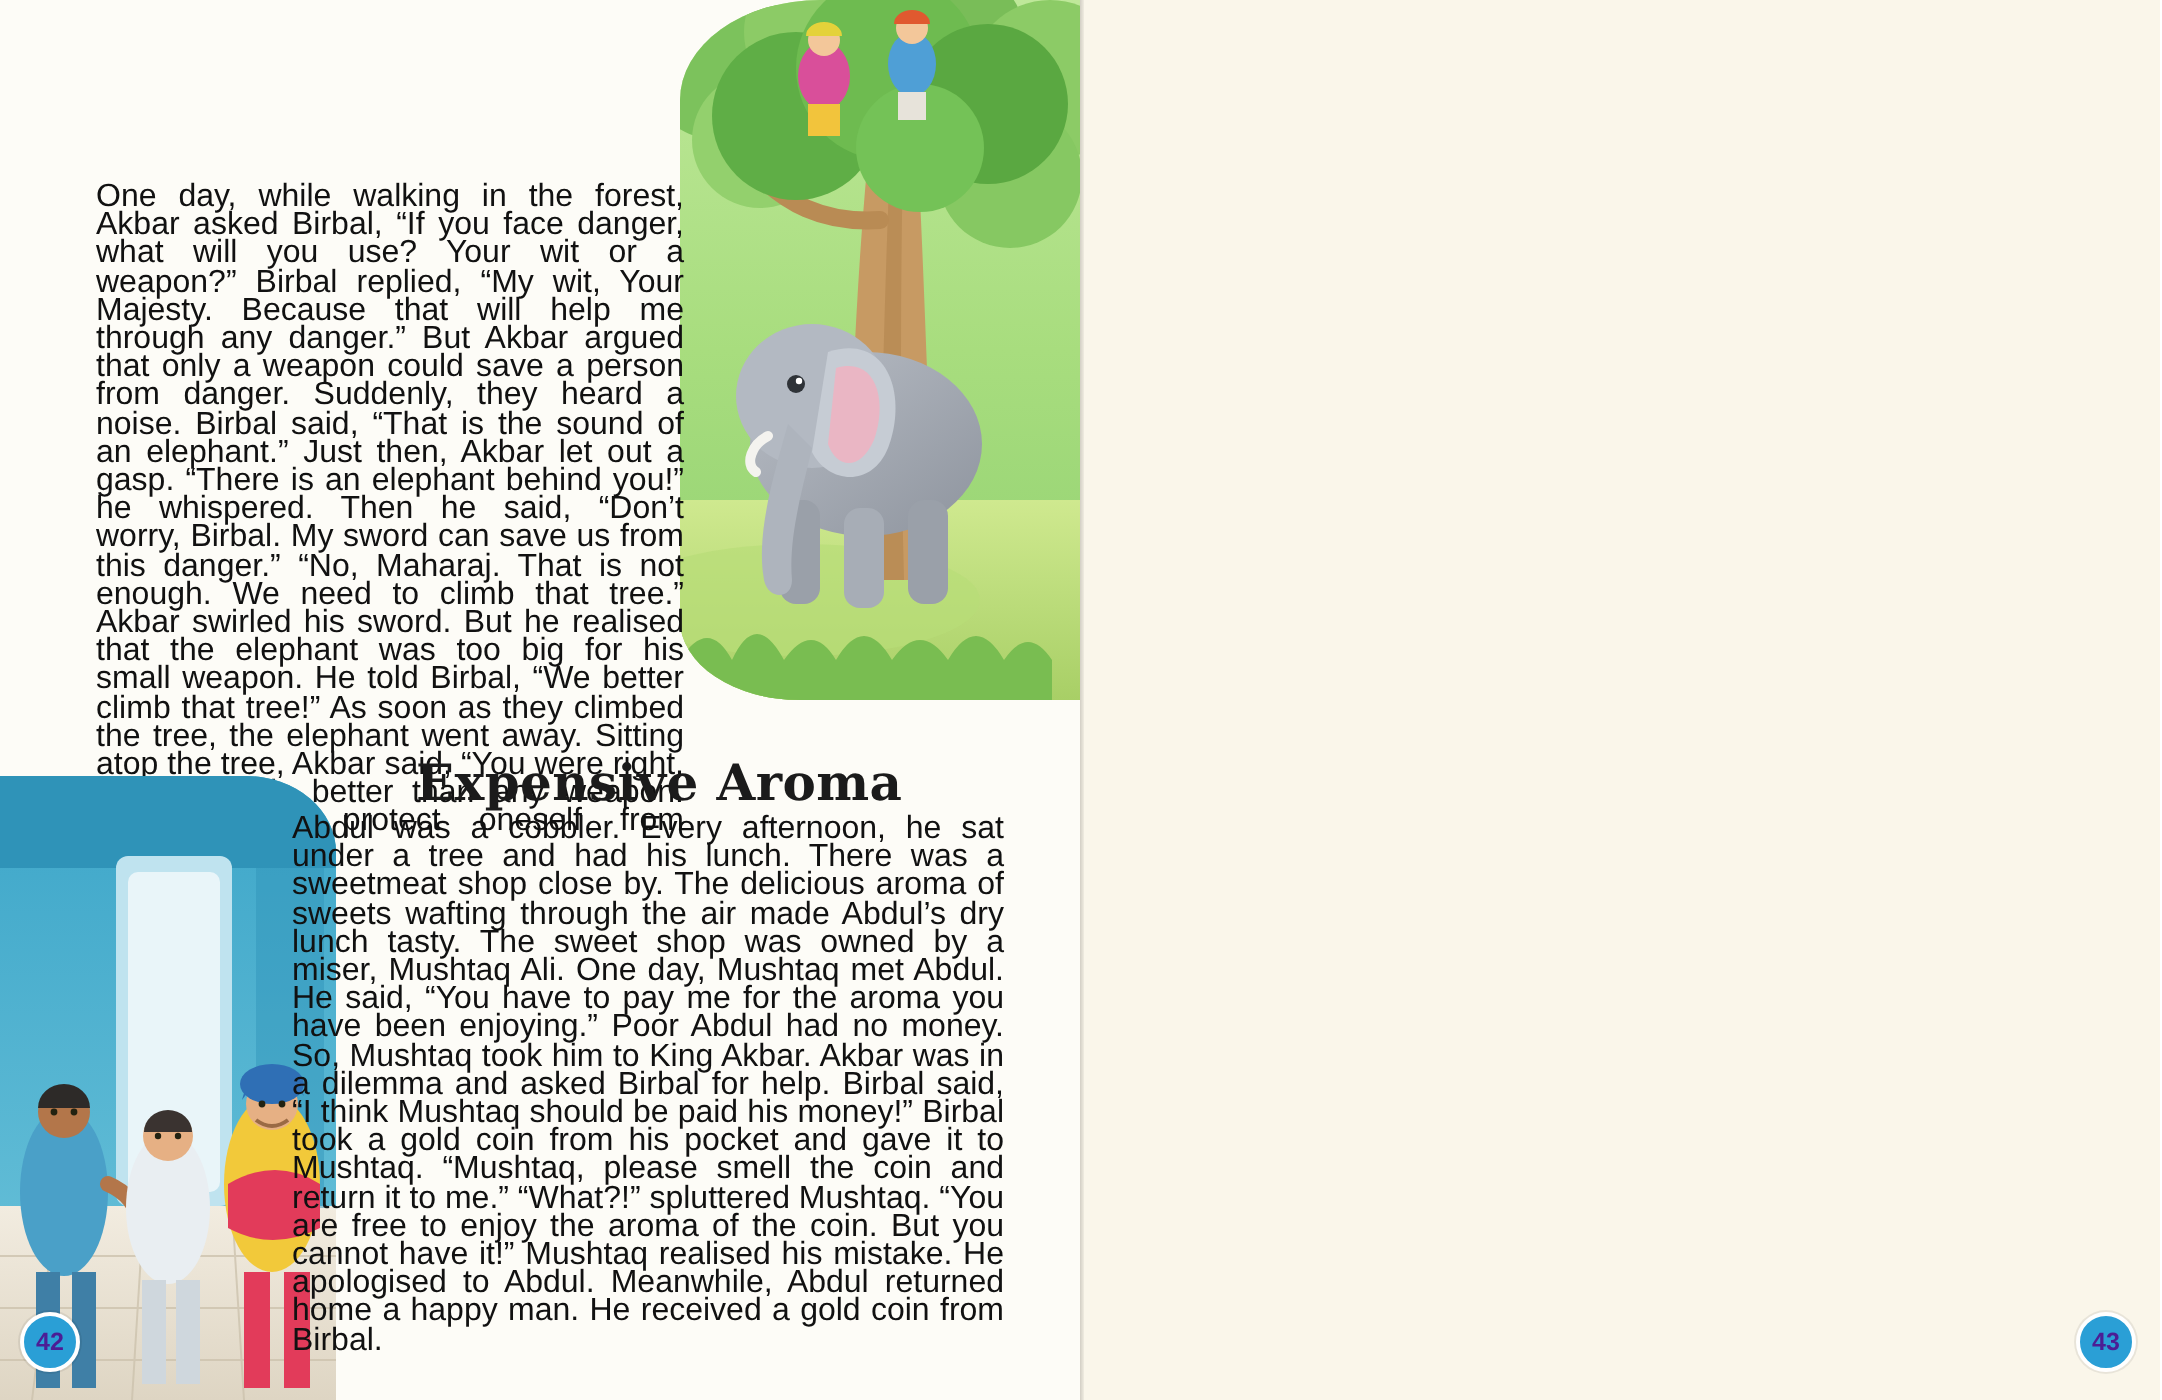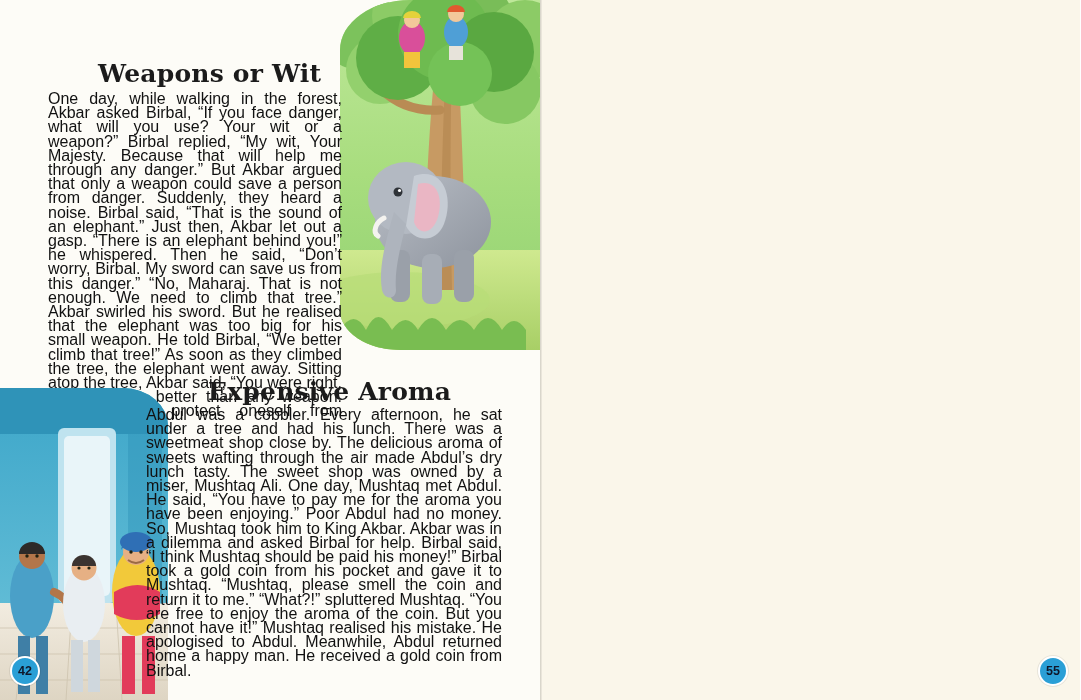--- a/index.html
+++ b/index.html
@@ -63,21 +63,21 @@
   #story-aroma .body-text {
     position: absolute; left: 146px; top: 44px; width: 356px; height: 300px;
   }
 
   
   .page-number {
     position: absolute;
     width: 30px; height: 30px;
     border-radius: 50%;
     background: #2a9fd6;
-    color: #0f172a;
+    color: #4c1d95;
     font-size: 12.5px;
     font-weight: bold;
     display: flex;
     align-items: center;
     justify-content: center;
     border: 2px solid #ffffff;
     box-shadow: 0 0 0 1px rgba(0,0,0,.07);
     z-index: 30;
   }
   #page-number-left  { left: 10px;  bottom: 14px; }
@@ -172,21 +172,20 @@
           <circle cx="40" cy="42" r="4.5" fill="#2f3338"></circle>
           <circle cx="41.5" cy="40.5" r="1.6" fill="#fff"></circle>
           <path d="M26 68 C18 72 14 82 20 86" stroke="#f4f3ef" stroke-width="5" fill="none" stroke-linecap="round"></path>
         </g>
 
         <path d="M0 330 q14 -22 26 0 q12 -26 26 0 q14 -20 26 0 q14 -24 28 0 q14 -20 28 0 q14 -24 28 0 q12 -18 24 0 l0 22 H0 Z" fill="#79bd51"></path>
       </svg>
     </div>
 
     <div class="story" id="story-weapons">
-      <h2 class="title">Weapons or Wit</h2>
       <p class="body-text">One day, while walking in the forest, Akbar asked Birbal, “If you face danger, what will you use? Your wit or a weapon?” Birbal replied, “My wit, Your Majesty. Because that will help me through any danger.” But Akbar argued that only a weapon could save a person from danger. Suddenly, they heard a noise. Birbal said, “That is the sound of an elephant.” Just then, Akbar let out a gasp. “There is an elephant behind you!” he whispered. Then he said, “Don’t worry, Birbal. My sword can save us from this danger.” “No, Maharaj. That is not enough. We need to climb that tree.” Akbar swirled his sword. But he realised that the elephant was too big for his small weapon. He told Birbal, “We better climb that tree!” As soon as they climbed the tree, the elephant went away. Sitting atop the tree, Akbar said, “You were right, Birbal. Wit is better than any weapon. Especially to protect oneself from danger.”</p>
     </div>
 
     <div class="illus" id="illus-cobbler">
       <svg width="168" height="312" viewBox="0 0 168 312">
         <defs>
           <linearGradient id="roomW" x1="0" y1="0" x2="0" y2="1">
             <stop offset="0" stop-color="#3da6c9"></stop>
             <stop offset="1" stop-color="#6fc5db"></stop>
           </linearGradient>
@@ -251,17 +250,17 @@
     <div class="story" id="story-aroma">
       <h2 class="title">Expensive Aroma</h2>
       <p class="body-text">Abdul was a cobbler. Every afternoon, he sat under a tree and had his lunch. There was a sweetmeat shop close by. The delicious aroma of sweets wafting through the air made Abdul’s dry lunch tasty. The sweet shop was owned by a miser, Mushtaq Ali. One day, Mushtaq met Abdul. He said, “You have to pay me for the aroma you have been enjoying.” Poor Abdul had no money. So, Mushtaq took him to King Akbar. Akbar was in a dilemma and asked Birbal for help. Birbal said, “I think Mushtaq should be paid his money!” Birbal took a gold coin from his pocket and gave it to Mushtaq. “Mushtaq, please smell the coin and return it to me.” “What?!” spluttered Mushtaq. “You are free to enjoy the aroma of the coin. But you cannot have it!” Mushtaq realised his mistake. He apologised to Abdul. Meanwhile, Abdul returned home a happy man. He received a gold coin from Birbal.</p>
     </div>
 
     <div class="page-number" id="page-number-left">42</div>
   </div>
 
   <div class="page right">
 
-    <div class="page-number" id="page-number-right">55</div>
+    <div class="page-number" id="page-number-right">43</div>
   </div>
 
   <div class="gutter"></div>
 </div>
 
 </body></html>

